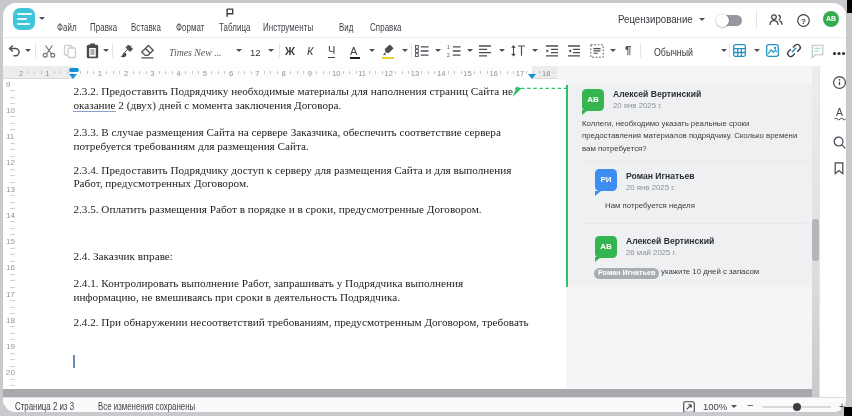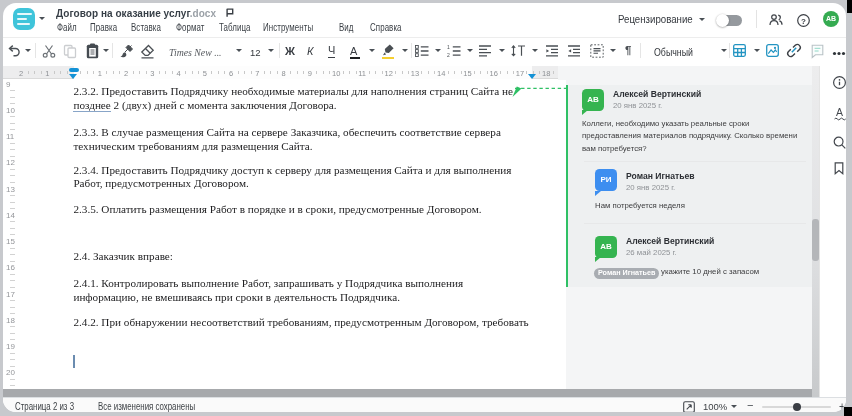--- a/index.html
+++ b/index.html
@@ -53,21 +53,20 @@
 <div class="blk" style="left:844px;top:407px;width:8px;height:9px"></div>
 <div id="win">
 <div id="P">
   
   <div class="a" id="logo">
     <i style="left:4.3px;top:4.8px;width:14.5px"></i>
     <i style="left:4.3px;top:9.5px;width:9.5px"></i>
     <i style="left:4.3px;top:14.5px;width:13px"></i>
   </div>
   <div class="a carr" style="left:39px;top:17px"></div>
-  <div class="a" id="title">Договор на оказание услуг<span>.docx</span></div>
   <svg class="a" style="left:226px;top:8px" width="8" height="9" viewBox="0 0 8 9">
         <path d="M1.1 0.8 v8 M1.1 1.1 h5.6 v4.6 h-5.6" fill="none" stroke="#3a3f45" stroke-width="1.4"></path>
       </svg>
   <div class="a menu" style="left:56.5px">Файл</div>
   <div class="a menu" style="left:89.5px">Правка</div>
   <div class="a menu" style="left:130.5px">Вставка</div>
   <div class="a menu" style="left:175.5px">Формат</div>
   <div class="a menu" style="left:218.5px">Таблица</div>
   <div class="a menu" style="left:262.5px">Инструменты</div>
   <div class="a menu" style="left:338.5px">Вид</div>
@@ -346,23 +345,23 @@
           <div class="vtick" style="top:272.6px"></div>
           <div class="vtick" style="top:279.1px"></div>
           <div class="vtick" style="top:285.7px"></div>
           <div class="vnum" style="top:288.25px">20</div>
           <div class="vtick" style="top:298.8px"></div>
           <div class="vtick" style="top:305.4px"></div>
         </div>
       </div>
 
   <div class="a ln" style="top:85.6px">2.3.2. Предоставить Подрядчику необходимые материалы для наполнения страниц Сайта не</div>
-  <div class="a ln" style="top:99.7px"><span style="border-bottom:1px solid #88a5c8">позднее</span> 2 (двух) дней с момента заключения Договора.</div>
+  <div class="a ln" style="top:99.7px"><span style="border-bottom:1px solid #88a5c8">оказание</span> 2 (двух) дней с момента заключения Договора.</div>
   <div class="a ln" style="top:126.8px">2.3.3. В случае размещения Сайта на сервере Заказчика, обеспечить соответствие сервера</div>
-  <div class="a ln" style="top:140.9px">техническим требованиям для размещения Сайта.</div>
+  <div class="a ln" style="top:140.9px">потребуется требованиям для размещения Сайта.</div>
   <div class="a ln" style="top:165.0px">2.3.4. Предоставить Подрядчику доступ к серверу для размещения Сайта и для выполнения</div>
   <div class="a ln" style="top:178.4px">Работ, предусмотренных Договором.</div>
   <div class="a ln" style="top:204.3px">2.3.5. Оплатить размещения Работ в порядке и в сроки, предусмотренные Договором.</div>
   <div class="a ln" style="top:250.9px">2.4. Заказчик вправе:</div>
   <div class="a ln" style="top:278.0px">2.4.1. Контролировать выполнение Работ, запрашивать у Подрядчика выполнения</div>
   <div class="a ln" style="top:292.0px">информацию, не вмешиваясь при сроки в деятельность Подрядчика.</div>
   <div class="a ln" style="top:316.9px">2.4.2. При обнаружении несоответствий требованиям, предусмотренным Договором, требовать</div>
   <div class="a" style="left:73px;top:355px;width:1.8px;height:12.5px;background:#6b8cb0"></div>
 
   
@@ -376,21 +375,21 @@
     <div id="card"></div>
     <div id="gline"></div>
     <div class="av avg" style="left:16px;top:22.5px">АВ</div>
     <div class="cmt-name" style="left:47px;top:23px">Алексей Вертинский</div>
     <div class="cmt-date" style="left:47px;top:35.3px">20 янв 2025 г.</div>
     <div class="cmt-body" style="left:16px;top:52px">Коллеги, необходимо указать реальные сроки<br>предоставления материалов подрядчику. Сколько времени<br>вам потребуется?</div>
     <div class="csep" style="top:94.5px"></div>
     <div class="av avb" style="left:29px;top:103px">РИ</div>
     <div class="cmt-name" style="left:60px;top:104.8px">Роман Игнатьев</div>
     <div class="cmt-date" style="left:60px;top:117.4px">20 янв 2025 г.</div>
-    <div class="cmt-body" style="left:29px;top:134.4px">Нам потребуется неделя</div>
+    <div class="cmt-body" style="left:39px;top:134.4px">Нам потребуется неделя</div>
     <div class="csep" style="top:156.5px"></div>
     <div class="av avg" style="left:29px;top:169.5px">АВ</div>
     <div class="cmt-name" style="left:60px;top:169.8px">Алексей Вертинский</div>
     <div class="cmt-date" style="left:60px;top:182.4px">26 май 2025 г.</div>
     <div style="position:absolute;left:28px;top:202px;height:10.5px;padding:0 4px;background:#a9adb2;border-radius:5.5px;font-size:7.2px;font-weight:bold;line-height:10.5px;color:#fff">Роман Игнатьев</div>
     <div class="cmt-body" style="left:95px;top:199.6px">укажите 10 дней с запасом</div>
   </div>
 
   <div class="a" style="left:811.5px;top:66px;width:7.5px;height:331px;background:linear-gradient(#ededee,#dfe0e2 55%,#c7c9cb)"></div>
   <div class="a" style="left:812.3px;top:219px;width:6.5px;height:42px;border-radius:3px;background:#b4b6b9"></div>

